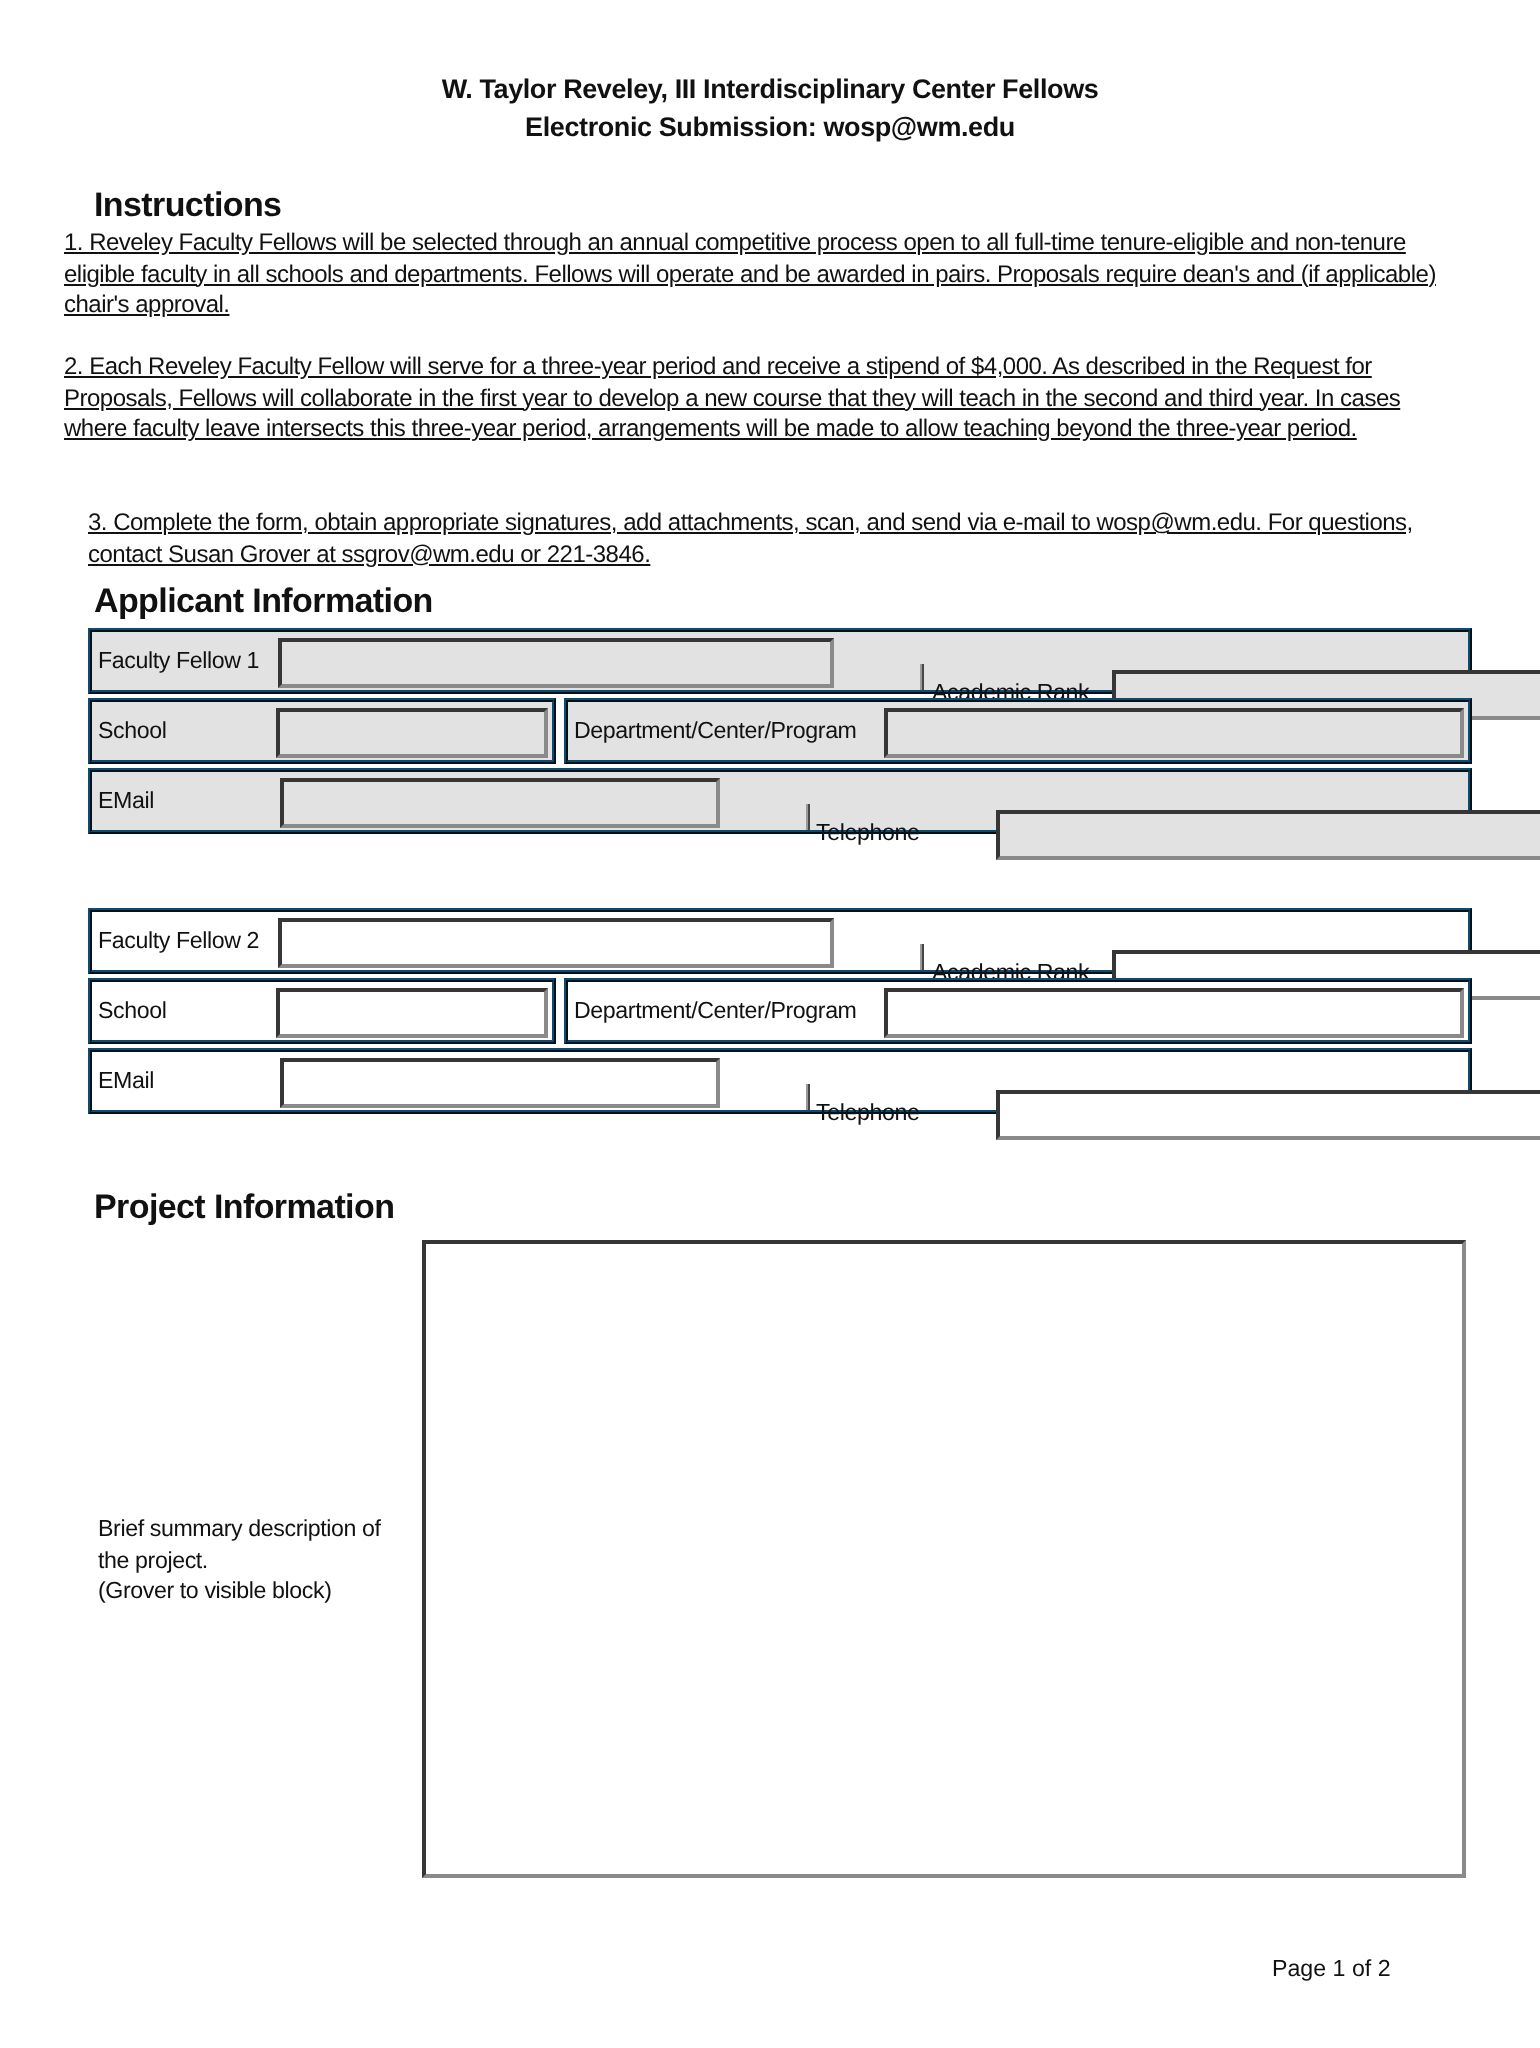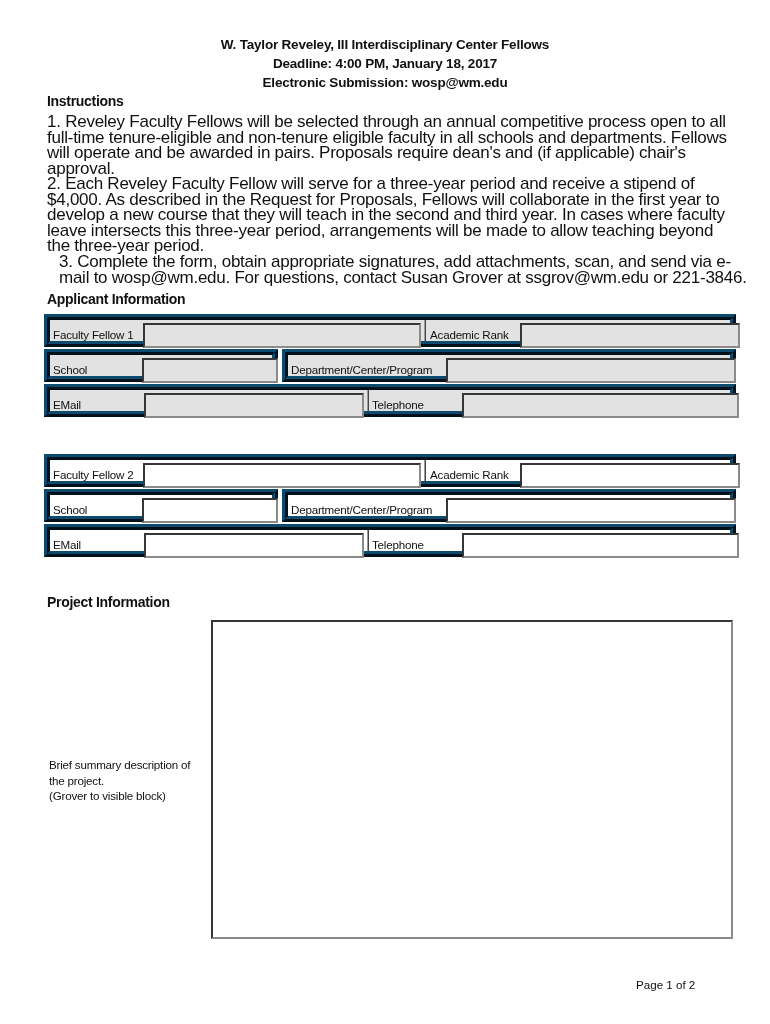--- a/index.html
+++ b/index.html
@@ -2,44 +2,43 @@
 <html><head>
 <meta charset="utf-8">
 <style>
   * { box-sizing: border-box; margin: 0; padding: 0; }
   html, body { width: 770px; height: 1024px; background: #ffffff; }
   body { position: relative; font-family: "Liberation Sans", "DejaVu Sans", sans-serif; color: #111; overflow: hidden; }
 
   .header { position: absolute; left: 0; top: 35px; width: 770px; text-align: center; }
   .header div { font-weight: bold; font-size: 13.5px; line-height: 19px; letter-spacing: -0.2px; }
 
-  .section-title { position: absolute; left: 47px; font-weight: bold; font-size: 14px; letter-spacing: -0.3px; }
-  .para { position: absolute; left: 47px; width: 690px; font-size: 17px; line-height: 15.5px; letter-spacing: -0.25px; }
+  .section-title { position: absolute; left: 47px; font-weight: bold; font-size: 17px; letter-spacing: -0.3px; }
+  .para { position: absolute; left: 32px; width: 690px; font-size: 12px; line-height: 15.5px; letter-spacing: -0.25px; text-decoration: underline; }
 
-  .row { position: absolute; left: 44px; height: 33px; border: 6px solid #0c4a6e; border-style: ridge; padding-left: 32px; }
+  .row { position: absolute; left: 44px; height: 33px; border: 2px solid #0c4a6e; border-style: ridge; padding-left: 32px; }
   .row.gray { background: #e2e2e2; }
   .row.white { background: #ffffff; }
-  .cell { position: absolute; top: 0; bottom: 0; }
+  .cell { position: absolute; top: 16px; bottom: 0; margin-left: 40px; }
   .cell.sep { border-left: 2px ridge #9a9a9a; }
   .lbl { position: absolute; top: 8px; font-size: 11.6px; letter-spacing: -0.2px; white-space: nowrap; }
   .field { position: absolute; top: 3px; height: 25px; border: 2px inset #8a8a8a; }
   .gray .field { background: #e2e2e2; }
   .white .field { background: #ffffff; }
 
   .project-label { position: absolute; left: 49px; top: 757px; font-size: 11.6px; line-height: 15.5px; letter-spacing: -0.2px; width: 160px; }
   .project-box { position: absolute; left: 211px; top: 620px; width: 522px; height: 319px; border: 2px inset #8a8a8a; background: #fff; }
 
   .page-num { position: absolute; left: 636px; top: 978px; font-size: 11.6px; }
 </style>
 </head>
 <body>
 
 <div class="header">
   <div>W. Taylor Reveley, III Interdisciplinary Center Fellows</div>
-  <div>Deadline: 4:00 PM, January 18, 2017</div>
   <div>Electronic Submission: wosp@wm.edu</div>
 </div>
 
 <div class="section-title" style="top:93px;">Instructions</div>
 <div class="para" style="top:114px;">1.  Reveley Faculty Fellows will be selected through an annual competitive process open to all full-time tenure-eligible and non-tenure eligible faculty in all schools and departments.  Fellows will operate and be awarded in pairs.  Proposals require dean's and (if applicable) chair's approval.</div>
 <div class="para" style="top:176px;">2.  Each Reveley Faculty Fellow will serve for a three-year period and receive a stipend of $4,000.  As described in the Request for Proposals, Fellows will collaborate in the first year to develop a new course that they will  teach in the second and third year. In cases where faculty leave intersects this three-year period, arrangements will be made to allow teaching beyond the three-year period.</div>
 <div class="para" style="top:254px;margin-left:12px;">3.  Complete the form, obtain appropriate signatures, add attachments, scan, and send via e-mail to wosp@wm.edu.  For questions, contact Susan Grover at ssgrov@wm.edu or 221-3846.</div>
 
 <div class="section-title" style="top:291px;">Applicant Information</div>
 

